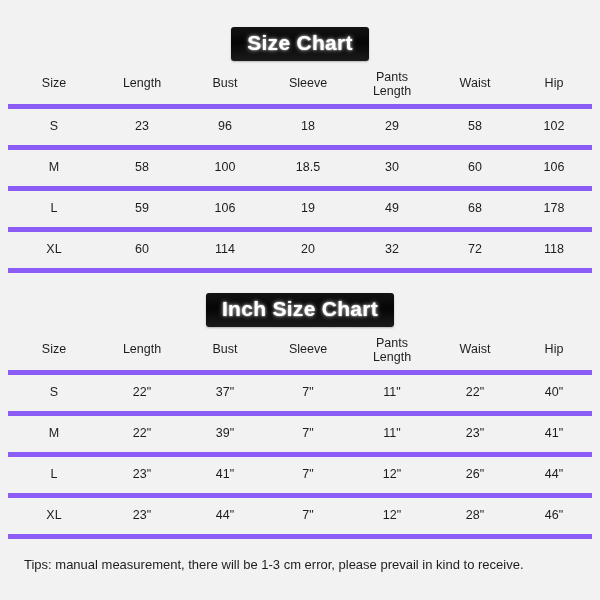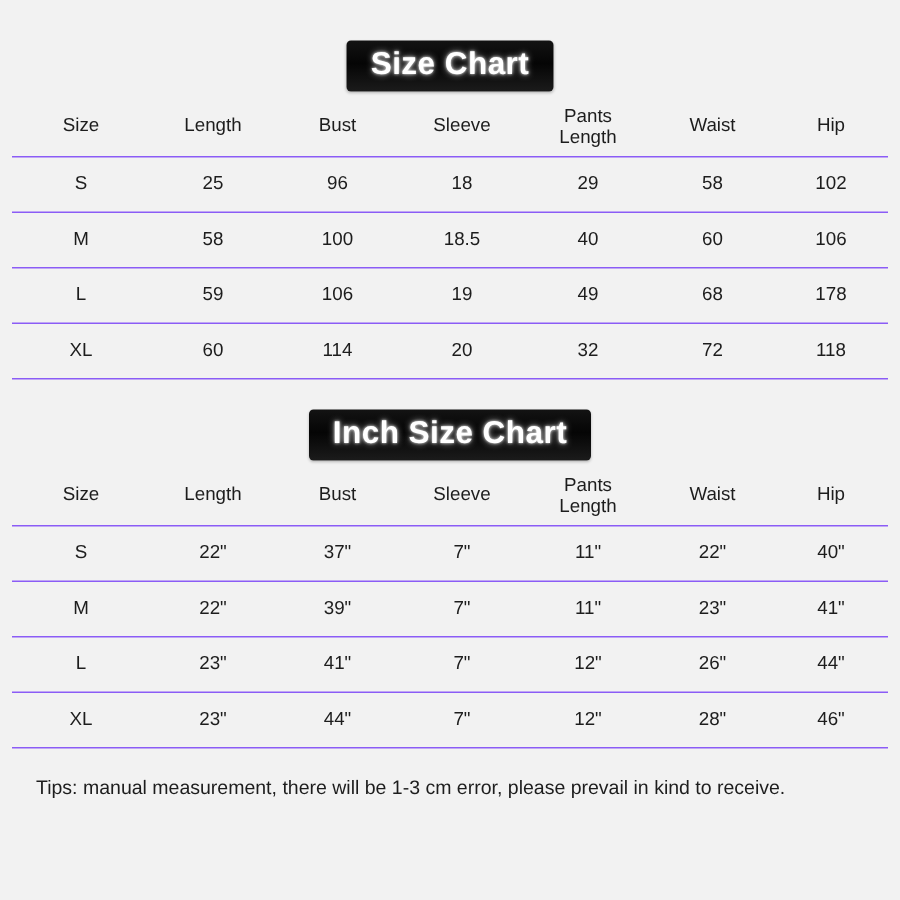--- a/index.html
+++ b/index.html
@@ -67,21 +67,21 @@
     height: 40px;
     vertical-align: middle;
   }
   table.size-table td {
     height: 36px;
     vertical-align: middle;
   }
   
   table.size-table thead tr,
   table.size-table tbody tr {
-    border-bottom: 1px solid #8b5cf6;
+    border-bottom: 5px solid #8b5cf6;
   }
 
   
   col.c-size   { width: 92px; }
   col.c-len    { width: 84px; }
   col.c-bust   { width: 82px; }
   col.c-slv    { width: 84px; }
   col.c-pants  { width: 84px; }
   col.c-waist  { width: 82px; }
   col.c-hip    { width: 76px; }
@@ -143,33 +143,33 @@
             <span class="two-line">Pants</span>
             <span class="two-line">Length</span>
           </th>
           <th>Waist</th>
           <th>Hip</th>
         </tr>
       </thead>
       <tbody>
         <tr>
           <td>S</td>
-          <td>25</td>
+          <td>23</td>
           <td>96</td>
           <td>18</td>
           <td>29</td>
           <td>58</td>
           <td>102</td>
         </tr>
         <tr>
           <td>M</td>
           <td>58</td>
           <td>100</td>
           <td>18.5</td>
-          <td>40</td>
+          <td>30</td>
           <td>60</td>
           <td>106</td>
         </tr>
         <tr>
           <td>L</td>
           <td>59</td>
           <td>106</td>
           <td>19</td>
           <td>49</td>
           <td>68</td>

